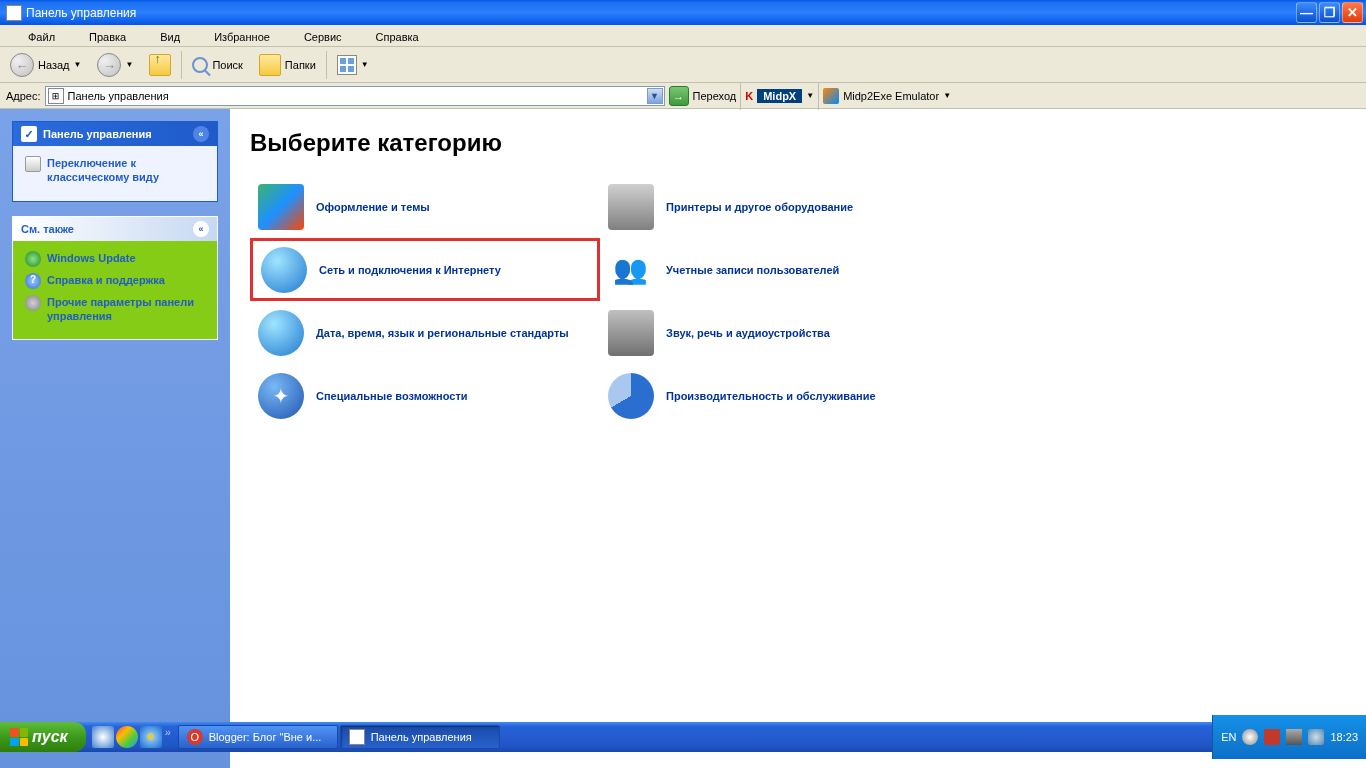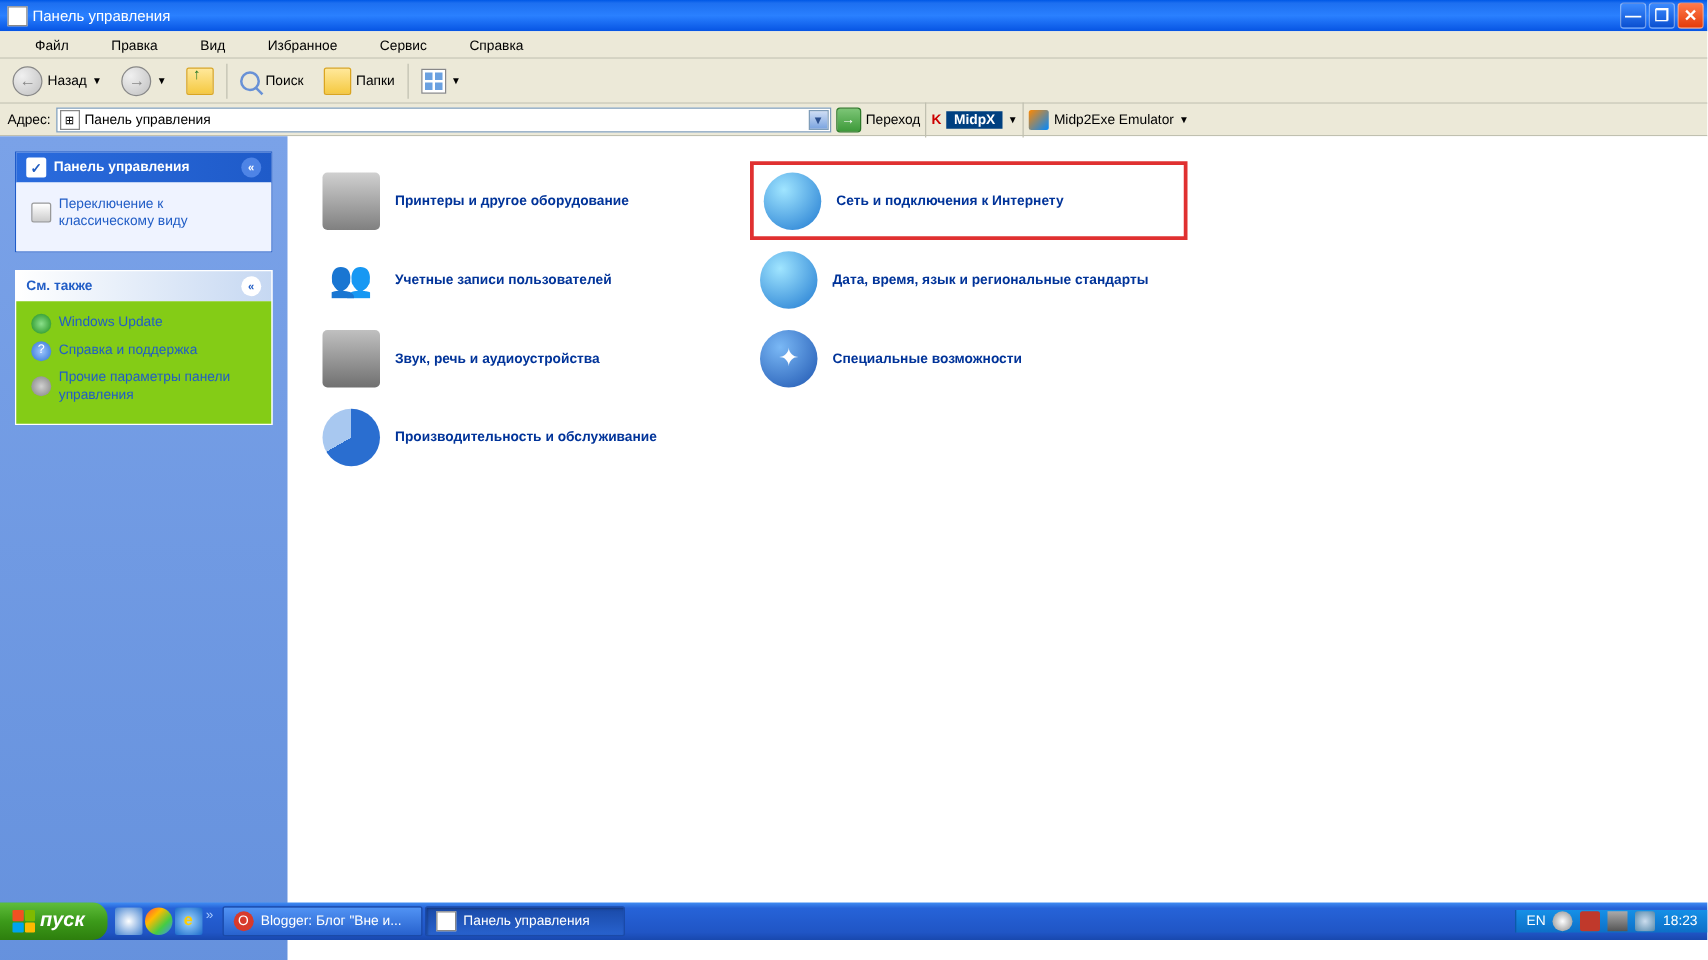--- a/index.html
+++ b/index.html
@@ -33,39 +33,39 @@
 .main { display:flex; height:682px; background:#fff; }
 .sidebar { width:230px; background:linear-gradient(to bottom,#7aa2e8 0%,#6591dd 100%); padding:12px; }
 .panel { background:#fff; margin-bottom:14px; border:1px solid #fff; }
 .panel-head { background:linear-gradient(to right,#fff,#c6d8f2); height:24px; display:flex; align-items:center; padding:0 8px; font-weight:bold; color:#215dc6; }
 .panel-head.blue { background:linear-gradient(to right,#2a6bdd,#1f5bc9); color:#fff; }
 .panel-head .chev { margin-left:auto; width:16px; height:16px; border-radius:50%; background:#fff; color:#215dc6; display:flex; align-items:center; justify-content:center; font-size:9px; }
 .panel-head.blue .chev { background:#4e84e6; color:#fff; }
 .panel-body { padding:10px 12px; background:#84cc16; }
 .panel.first { border:1px solid #1f5bc9; }
 .panel.first .panel-body { background:#eff3ff; }
-.sidelink { display:flex; align-items:center; gap:6px; color:#215dc6; margin-bottom:6px; line-height:1.3; }
+.sidelink { display:flex; align-items:flex-start; gap:6px; color:#215dc6; margin-bottom:6px; line-height:1.3;font-weight:bold; }
 .sidelink .si { width:16px; height:16px; flex-shrink:0; border-radius:2px; }
 .content { flex:1; padding:20px 20px; }
 .content h1 { font-family:Arial,sans-serif; font-size:24px; font-weight:bold; margin-bottom:18px; }
 .catgrid { display:grid; grid-template-columns:350px 350px; }
 .catitem { display:flex; align-items:center; gap:12px; height:63px; padding:4px 8px; }
 .catitem.highlight { border:3px solid #e03030; }
 .caticon { width:46px; height:46px; flex-shrink:0; border-radius:4px; display:flex; align-items:center; justify-content:center; font-size:26px; }
 .catitem a { color:#003399; font-weight:bold; font-size:11px; text-decoration:none; }
 
 .taskbar { position:absolute; bottom:16px; left:0; right:0; height:30px; background:linear-gradient(to bottom,#3f8cf3 0%,#2663d8 15%,#2055c5 80%,#1848ae 100%); display:flex; align-items:center; }
 .start { height:30px; padding:0 18px 0 10px; background:linear-gradient(to bottom,#5fbd3b 0%,#3c9a1a 50%,#2d7e0d 100%); border-radius:0 12px 12px 0; display:flex; align-items:center; color:#fff; font-style:italic; font-weight:bold; font-size:16px; gap:4px; }
 .startlogo { width:18px; height:18px; display:grid; grid-template-columns:1fr 1fr; grid-template-rows:1fr 1fr; gap:1px; }
 .startlogo div { border-radius:1px; }
 .ql { display:flex; gap:2px; padding:0 6px; }
 .ql div { width:22px; height:22px; border-radius:2px; }
 .taskbtn { height:24px; background:linear-gradient(to bottom,#5193f4,#2862ce); border:1px solid #1a4aa8; border-radius:2px; display:flex; align-items:center; padding:0 8px; color:#fff; gap:6px; margin-right:2px; min-width:160px; font-size:11px; }
 .taskbtn.active { background:linear-gradient(to bottom,#1a4aa8,#2862ce); box-shadow:inset 1px 1px 2px rgba(0,0,0,.3); }
-.tray { margin-left:auto; background:linear-gradient(to bottom,#1590e7,#0d6fc7); height:18px; display:flex; align-items:center; padding:4px 8px; gap:6px; color:#fff; font-size:11px; border-left:1px solid #0a5ca8; }
+.tray { margin-left:auto; background:linear-gradient(to bottom,#1590e7,#0d6fc7); height:44px; display:flex; align-items:center; padding:4px 8px; gap:6px; color:#fff; font-size:11px; border-left:1px solid #0a5ca8; }
 .tray .ti { width:16px; height:16px; }
 </style>
 </head>
 <body>
 
 <div class="titlebar">
   <div class="icon">⊞</div>
   <span>Панель управления</span>
   <div class="winbtns">
     <div class="winbtn min">—</div>
@@ -169,21 +169,26 @@
           </div>
         <div class="sidelink">
             <div class="si" style="background:radial-gradient(circle,#d0d0d0,#808080);border-radius:50%;"></div>
             <span>Прочие параметры панели управления</span>
           </div>
       </div>
     </div>
   </div>
 
   <div class="content">
+    <h1>Выберите категорию</h1>
     <div class="catgrid" id="catgrid">
+        <div class="catitem">
+          <div class="caticon" style="background: linear-gradient(135deg, rgb(60, 179, 113), rgb(30, 144, 255), rgb(255, 69, 0));"></div>
+          <a href="#">Оформление и темы</a>
+        </div>
         <div class="catitem">
           <div class="caticon" style="background: linear-gradient(rgb(208, 208, 208), rgb(128, 128, 128));"></div>
           <a href="#">Принтеры и другое оборудование</a>
         </div>
         <div class="catitem highlight">
           <div class="caticon" style="background: radial-gradient(circle at 35% 30%, rgb(160, 229, 255), rgb(30, 120, 208)); border-radius: 50%;"></div>
           <a href="#">Сеть и подключения к Интернету</a>
         </div>
         <div class="catitem">
           <div class="caticon" style="background: transparent;">

